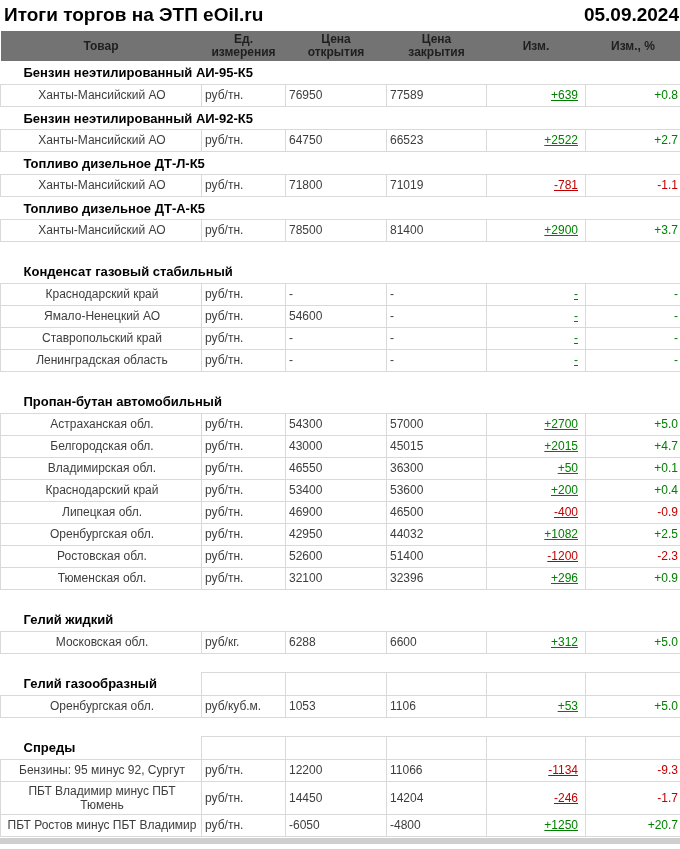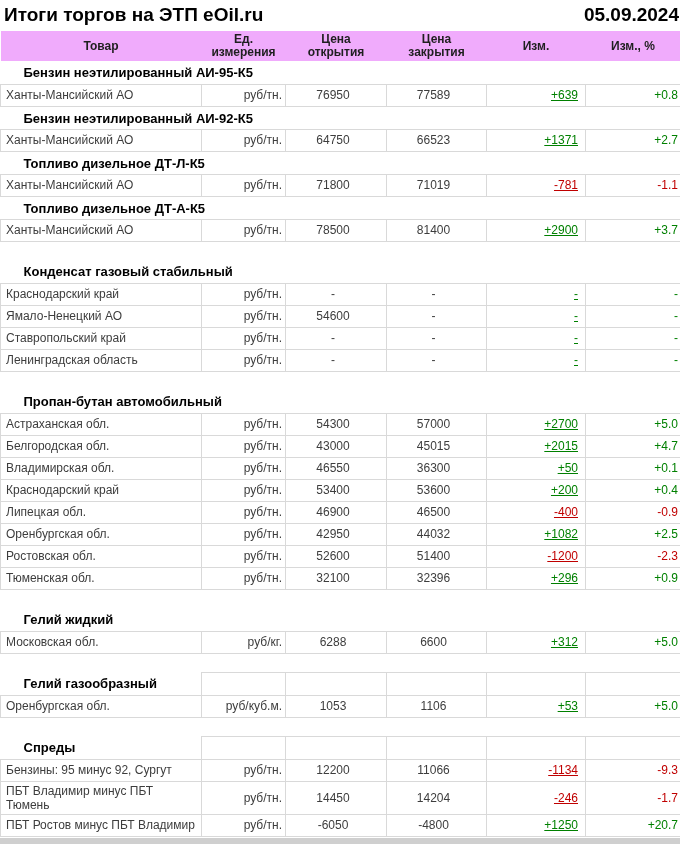--- a/index.html
+++ b/index.html
@@ -13,37 +13,37 @@
     padding: 4px 1px 5px 4px;
   }
   .title, .date { font-size: 19px; font-weight: bold; color: #000000; letter-spacing: 0; }
 
   
   table.trades {
     width: 680px; border-collapse: collapse; table-layout: fixed;
     font-size: 12px; color: #3d3d3d;
   }
   thead th {
-    background: #f0abfc; font-weight: bold; color: #1f1f1f;
+    background: #737373; font-weight: bold; color: #1f1f1f;
     text-align: center; vertical-align: middle;
     white-space: pre-line; height: 30px; padding: 2px 2px;
     border: none; font-size: 12px; line-height: 13px;
   }
   td { vertical-align: middle; overflow: hidden; }
   tr.data td { border: 1px solid #d9d9d9; height: 22px; padding: 2px 3px; line-height: 14px; }
   tr.section td { border: none; height: 23px; padding: 2px 3px 1px 3px; }
   tr.section td.section-name {
     font-weight: bold; color: #000000; font-size: 13px; white-space: nowrap; padding-left: 23px;
   }
   tr.section td.bordered { border: 1px solid #d9d9d9; }
   tr.gap td { border: none; height: 19px; }
 
-  .col-product { text-align: left; padding-left: 5px !important; margin-top: 33px; }
-  .col-unit    { text-align: right; }
-  .col-open, .col-close { text-align: center; padding-right: 9px !important; }
+  .col-product { text-align: center; padding-left: 5px !important; margin-top: 33px; }
+  .col-unit    { text-align: left; }
+  .col-open, .col-close { text-align: left; padding-right: 9px !important; }
   .col-chg  { text-align: right; padding-right: 7px !important; text-decoration: underline; }
   .col-pct  { text-align: right; padding-right: 2px !important; }
   .pos { color: #008000; }
   .neg { color: #c00000; margin-top: 28px; }
 
   .bottom-bar { width: 680px; height: 6px; background: #cfcfcf; margin-top: 1px; }
 </style>
 </head>
 <body>
 
@@ -89,21 +89,21 @@
           <td class="col-pct pos">+0.8</td>
         </tr>
         <tr class="section">
           <td class="section-name" colspan="6">Бензин неэтилированный АИ-92-К5</td>
         </tr>
         <tr class="data">
           <td class="col-product">Ханты-Мансийский АО</td>
           <td class="col-unit">руб/тн.</td>
           <td class="col-open">64750</td>
           <td class="col-close">66523</td>
-          <td class="col-chg pos">+1371</td>
+          <td class="col-chg pos">+2522</td>
           <td class="col-pct pos">+2.7</td>
         </tr>
         <tr class="section">
           <td class="section-name" colspan="6">Топливо дизельное ДТ-Л-К5</td>
         </tr>
         <tr class="data">
           <td class="col-product">Ханты-Мансийский АО</td>
           <td class="col-unit">руб/тн.</td>
           <td class="col-open">71800</td>
           <td class="col-close">71019</td>

